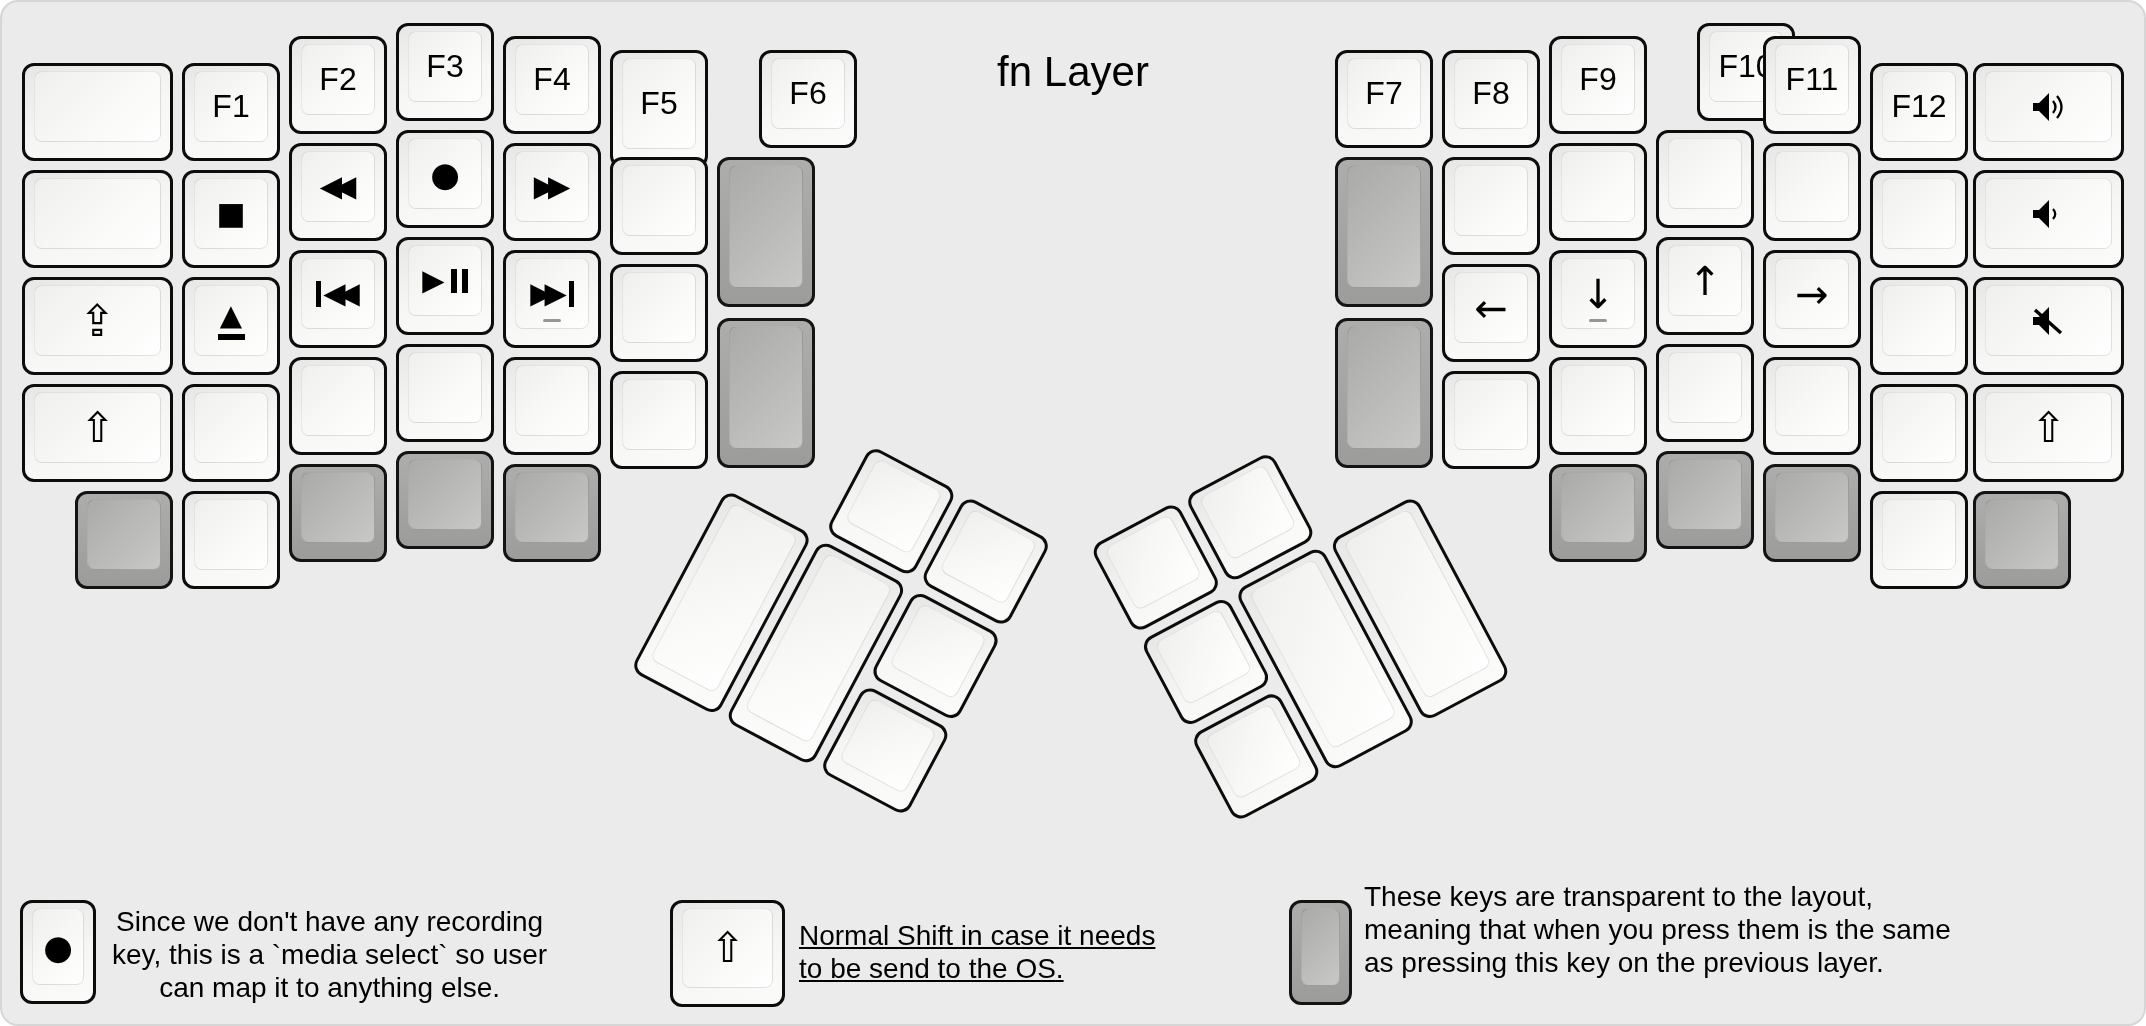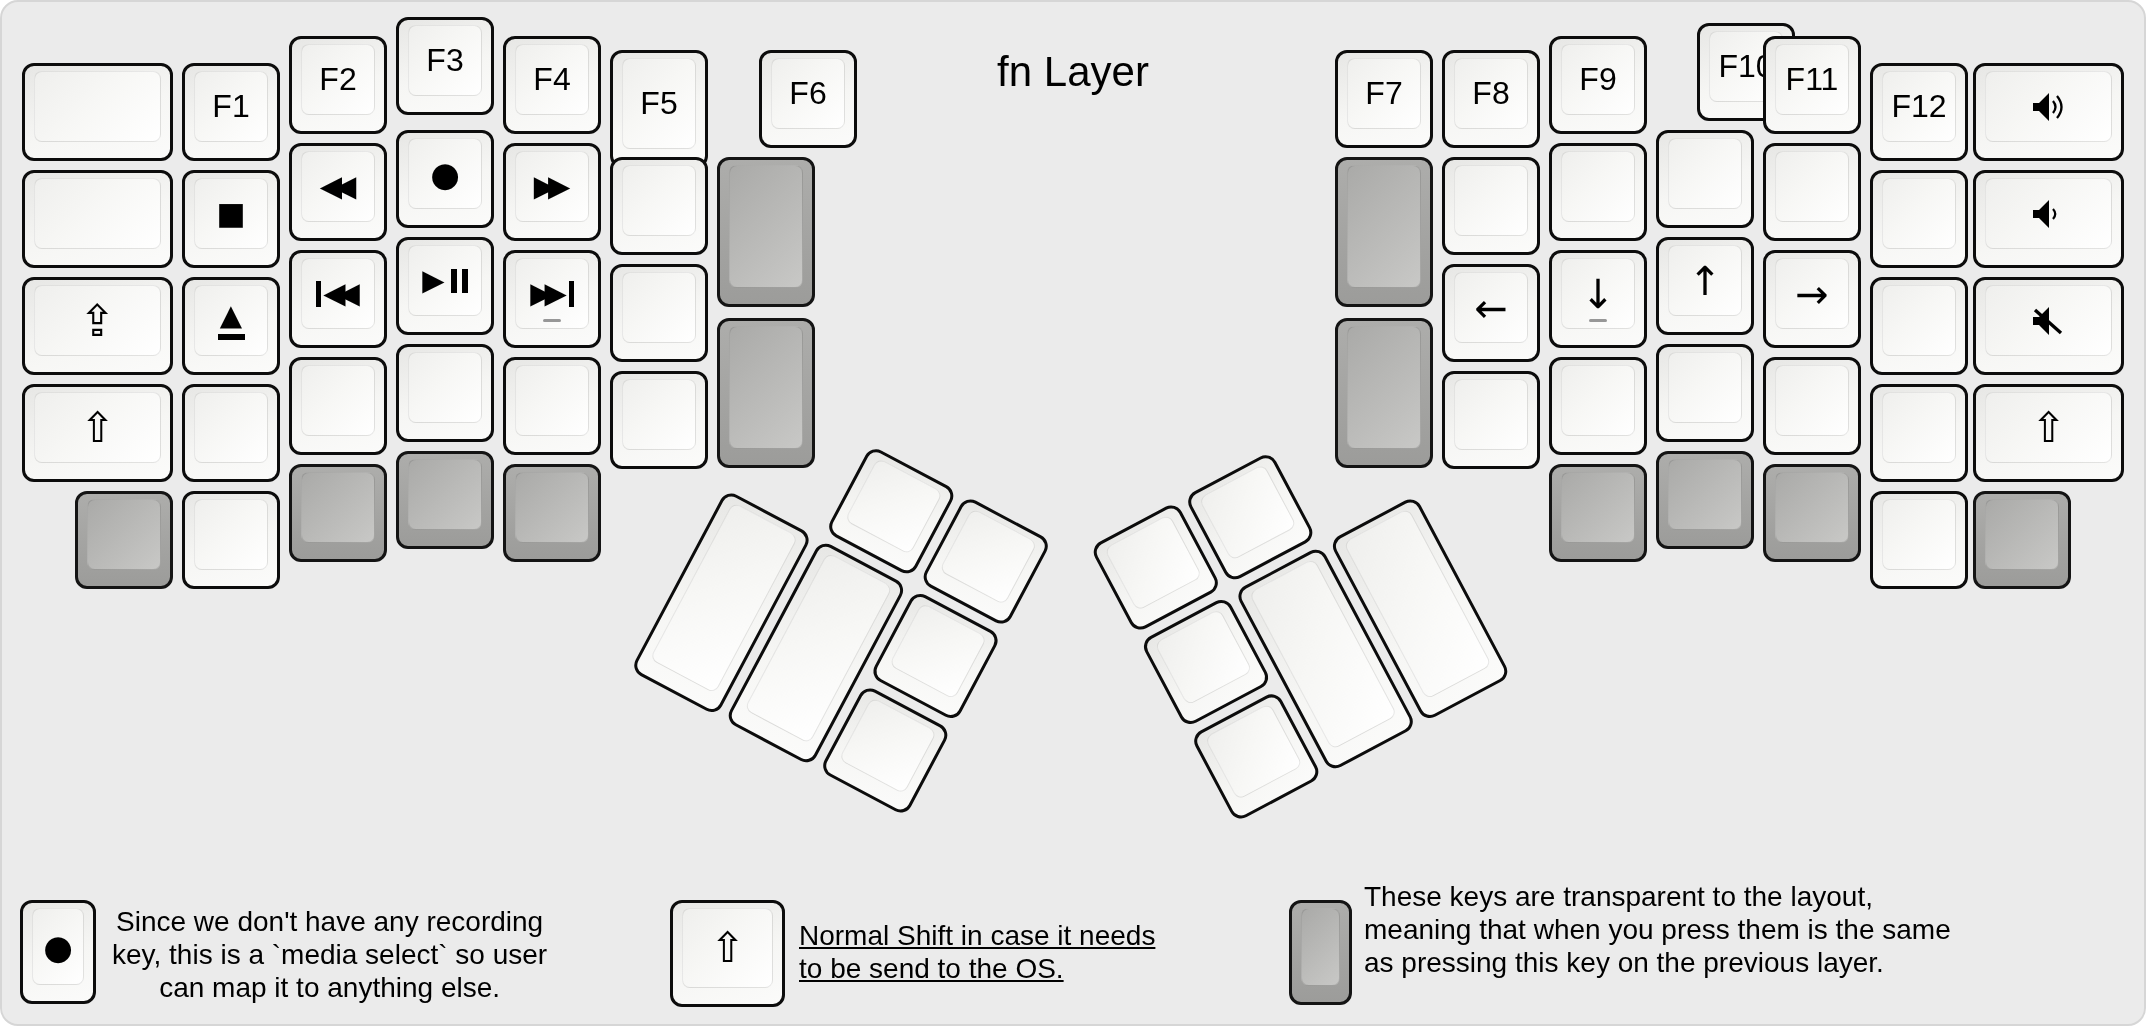--- a/index.html
+++ b/index.html
@@ -131,21 +131,21 @@
         <div class="key" style="left: 287px; top: 355px; width: 98px; height: 98px;">
           <div class="top">
             <div class="cap"></div>
           </div>
         </div>
         <div class="key gray" style="left: 287px; top: 462px; width: 98px; height: 98px;">
           <div class="top">
             <div class="cap"></div>
           </div>
         </div>
-        <div class="key" style="left: 394px; top: 15px; width: 98px; height: 98px;">
+        <div class="key" style="left: 394px; top: 21px; width: 98px; height: 98px;">
           <div class="top">
             <div class="cap">
               <span class="lbl">F3</span>
             </div>
           </div>
         </div>
         <div class="key" style="left: 394px; top: 128px; width: 98px; height: 98px;">
           <div class="top">
             <div class="cap">
               <span class="g" style="font-size:34px">●</span>

